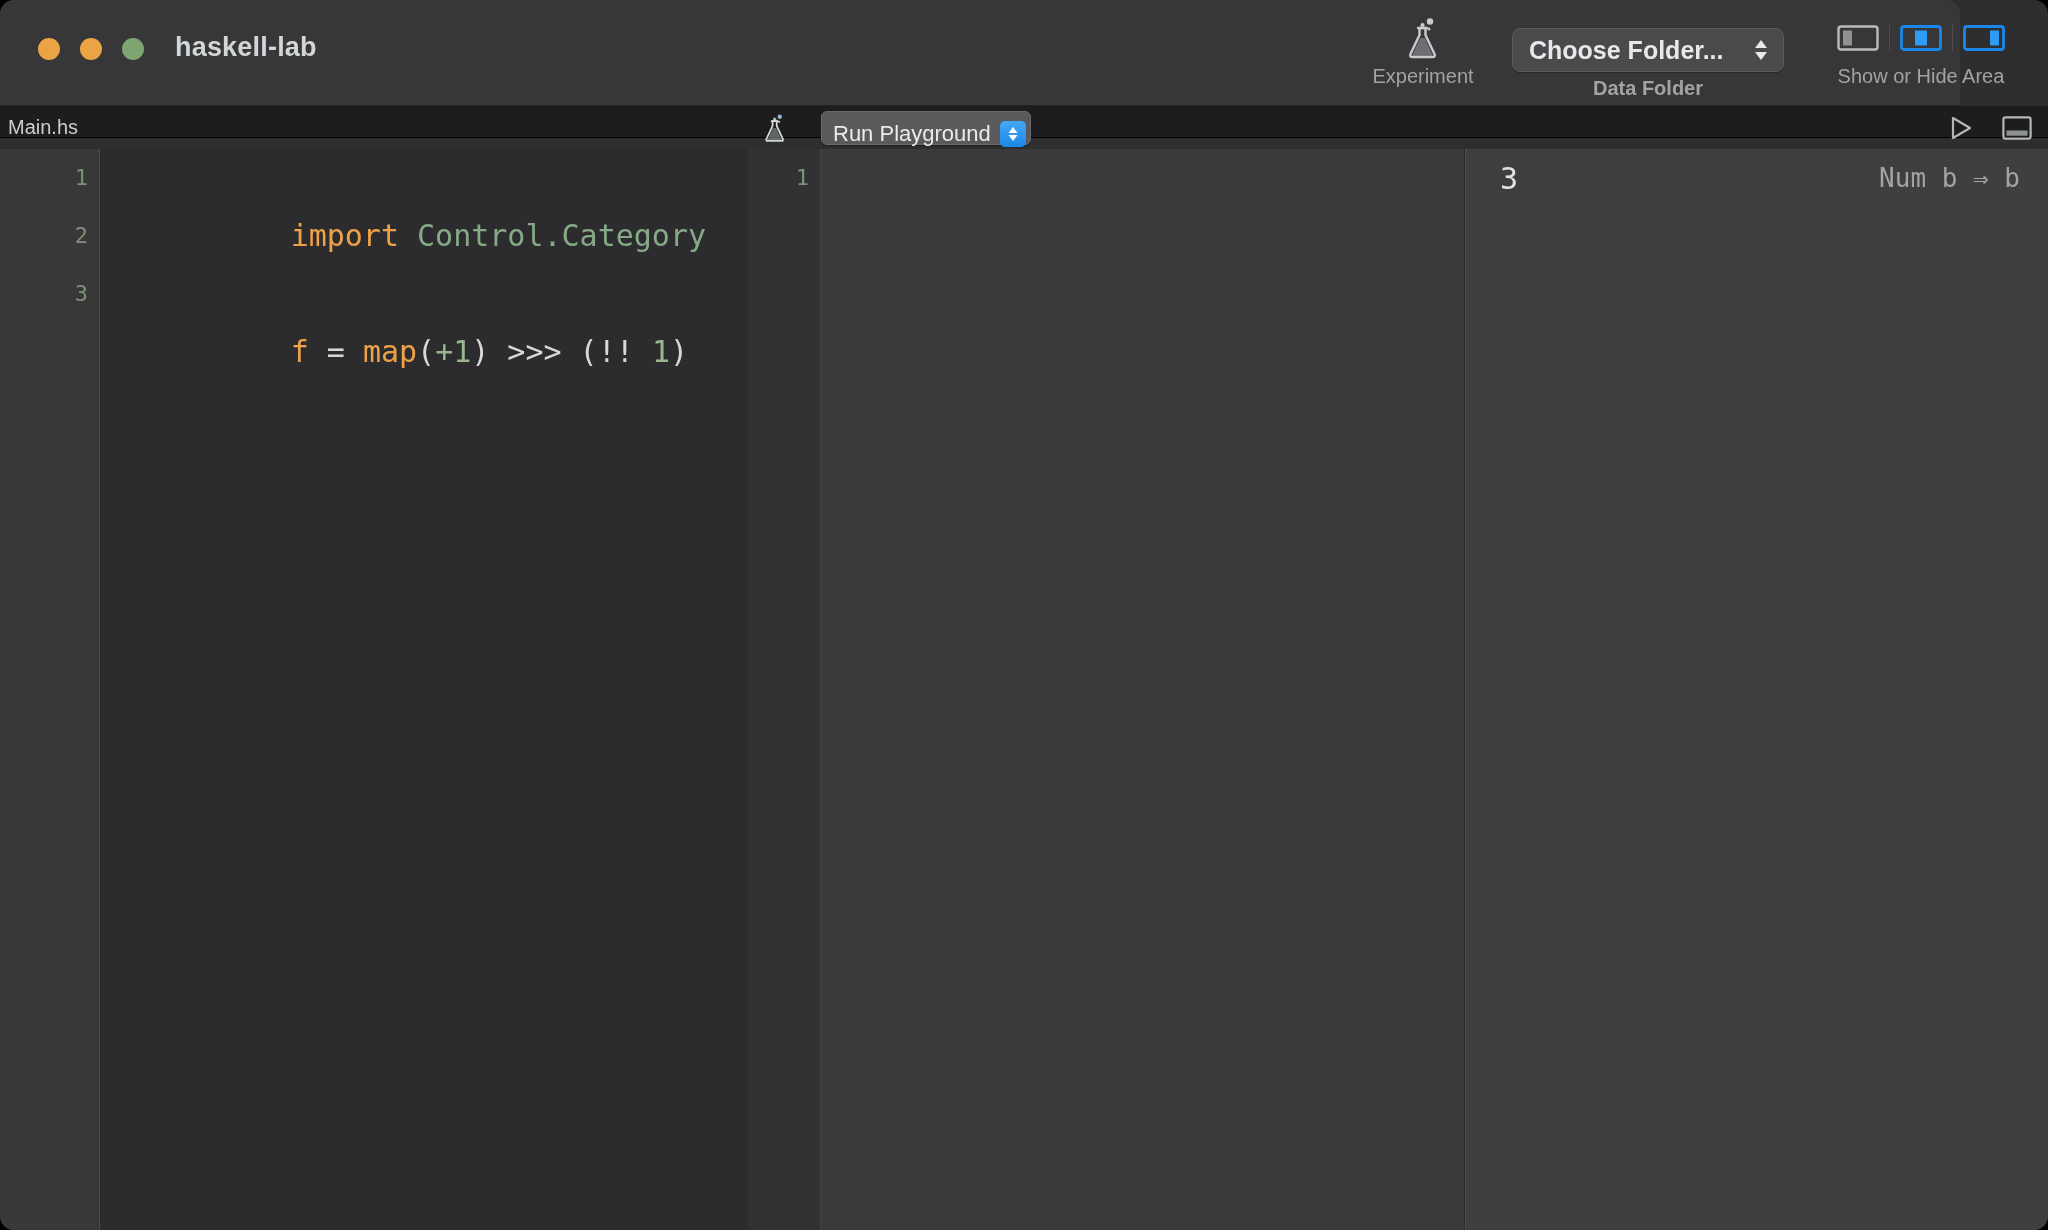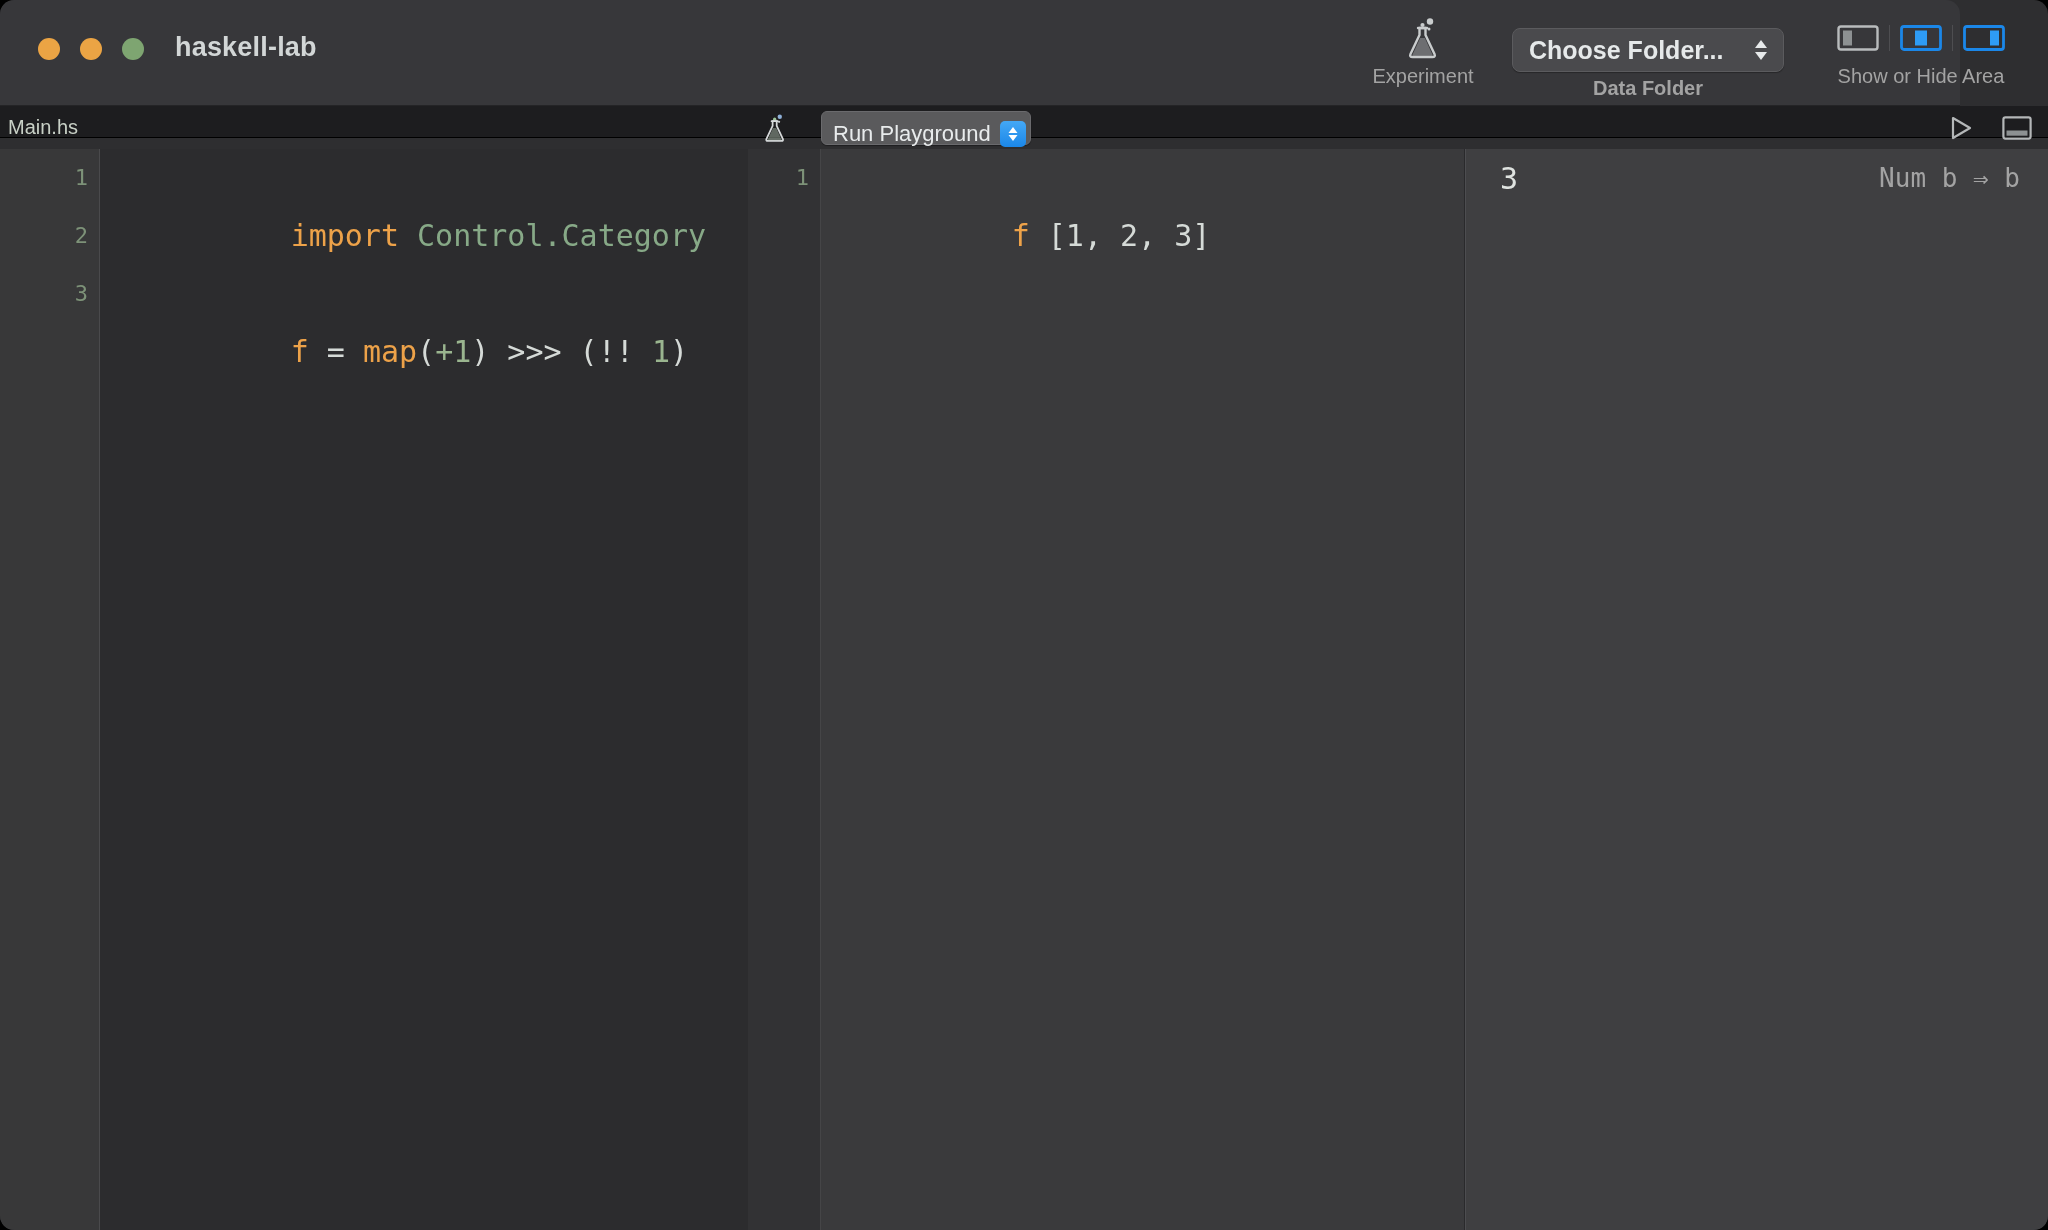--- a/index.html
+++ b/index.html
@@ -447,25 +447,20 @@
         <div class="code-line">
           <span class="tok-fn">f</span><span class="tok-pun"> = </span><span class="tok-fn">map</span><span class="tok-pun">(</span><span class="tok-num">+1</span><span class="tok-pun">) &gt;&gt;&gt; (!! </span><span class="tok-num">1</span><span class="tok-pun">)</span>
         </div>
       </div>
     </div>
 
     <div class="pane-play">
       <div class="play-gutter">
         <div class="gutter-num">1</div>
       </div>
-      <div class="play-body">
-        <div class="play-line">
-          <span class="tok-fn">f</span><span class="tok-pun"> [</span><span class="tok-pun">1</span><span class="tok-pun">, </span><span class="tok-pun">2</span><span class="tok-pun">, </span><span class="tok-pun">3</span><span class="tok-pun">]</span>
-        </div>
-      </div>
       <div class="play-edge"></div>
     </div>
 
     <div class="pane-results">
       <div class="result-row">
         <span class="result-value">3</span>
         <span class="result-type">Num b ⇒ b</span>
       </div>
     </div>
 

